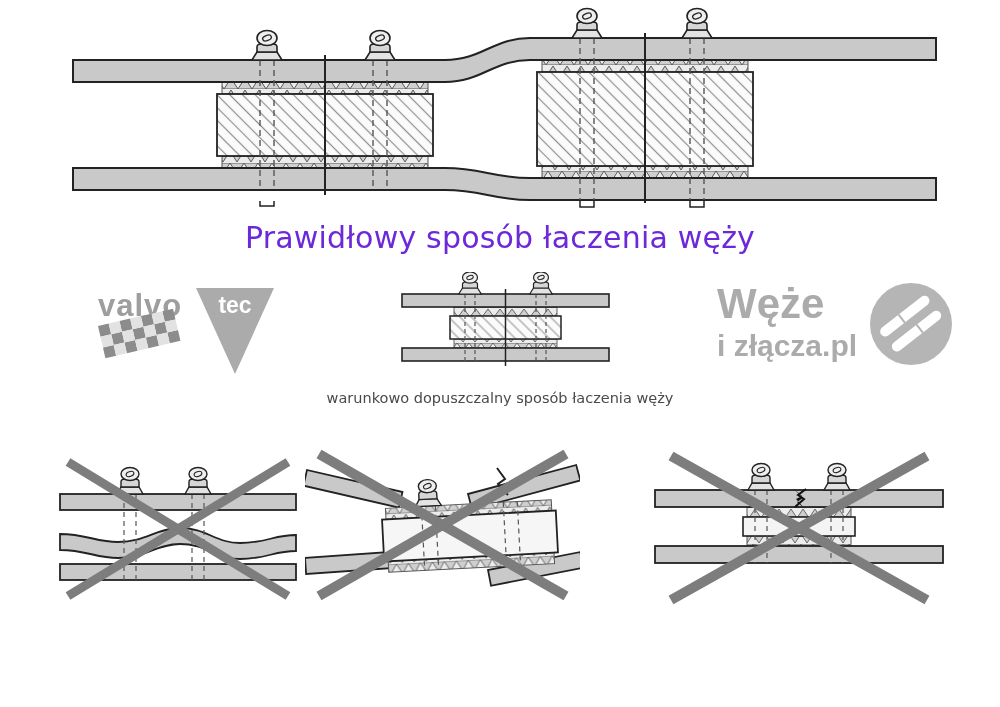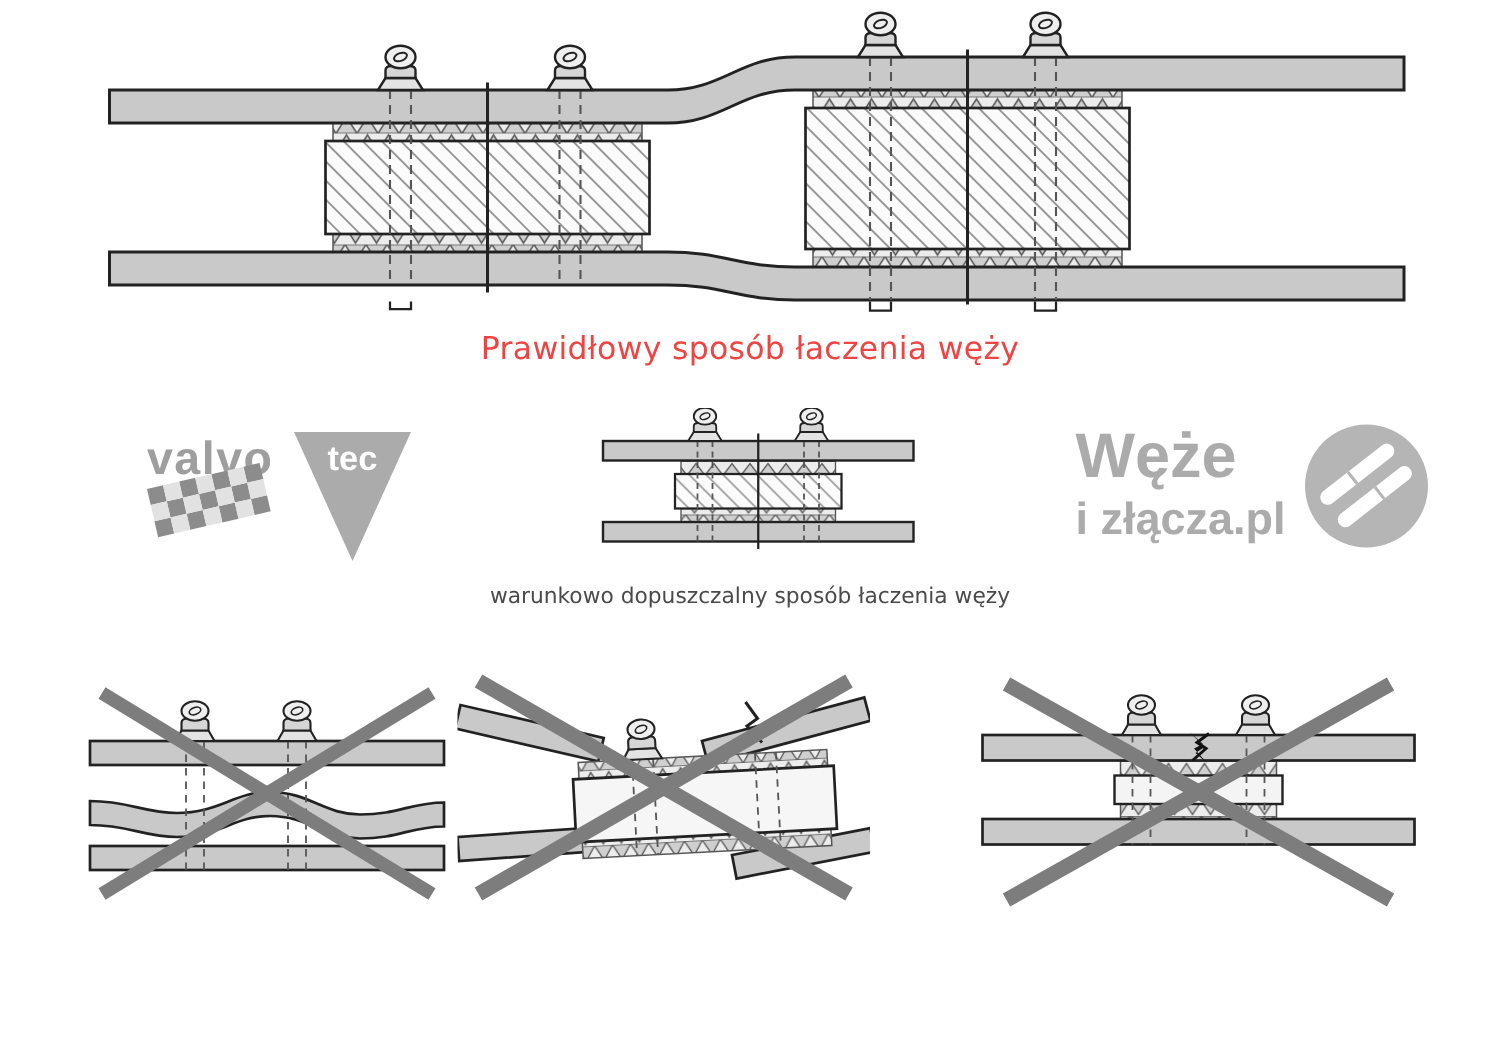--- a/index.html
+++ b/index.html
@@ -1,20 +1,20 @@
 <!DOCTYPE html>
 <html><head>
 <meta charset="utf-8">
 <style>
   html,body{margin:0;padding:0;background:#fff;}
   #stage{position:relative;width:1000px;height:707px;background:#fff;overflow:hidden;
          font-family:"DejaVu Sans","Liberation Sans",sans-serif;}
   .abs{position:absolute;}
   .caption{position:absolute;left:0;width:1000px;text-align:center;}
-  .caption-big{font-size:21px;color:#ef4444;letter-spacing:0.2px;}
+  .caption-big{font-size:30px;color:#6d28d9;letter-spacing:0.2px;}
   .caption-small{font-size:14.5px;color:#4a4a4a;text-align:center;}
   svg{display:block;}
   svg text{font-family:"Liberation Sans","DejaVu Sans",sans-serif;}
 </style>
 </head>
 <body>
 
 <div id="stage">
 
   <svg class="abs" style="left:70px;top:5px" width="875" height="212" viewBox="0 0 875 212">

